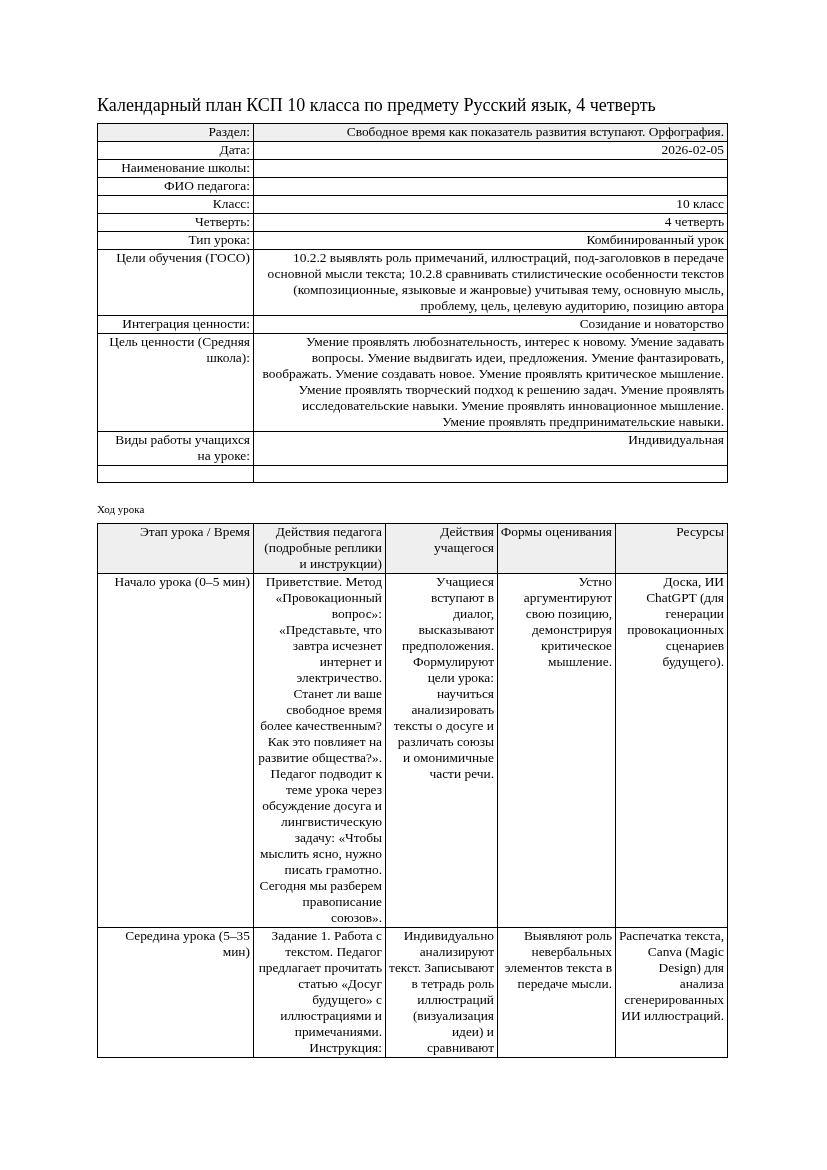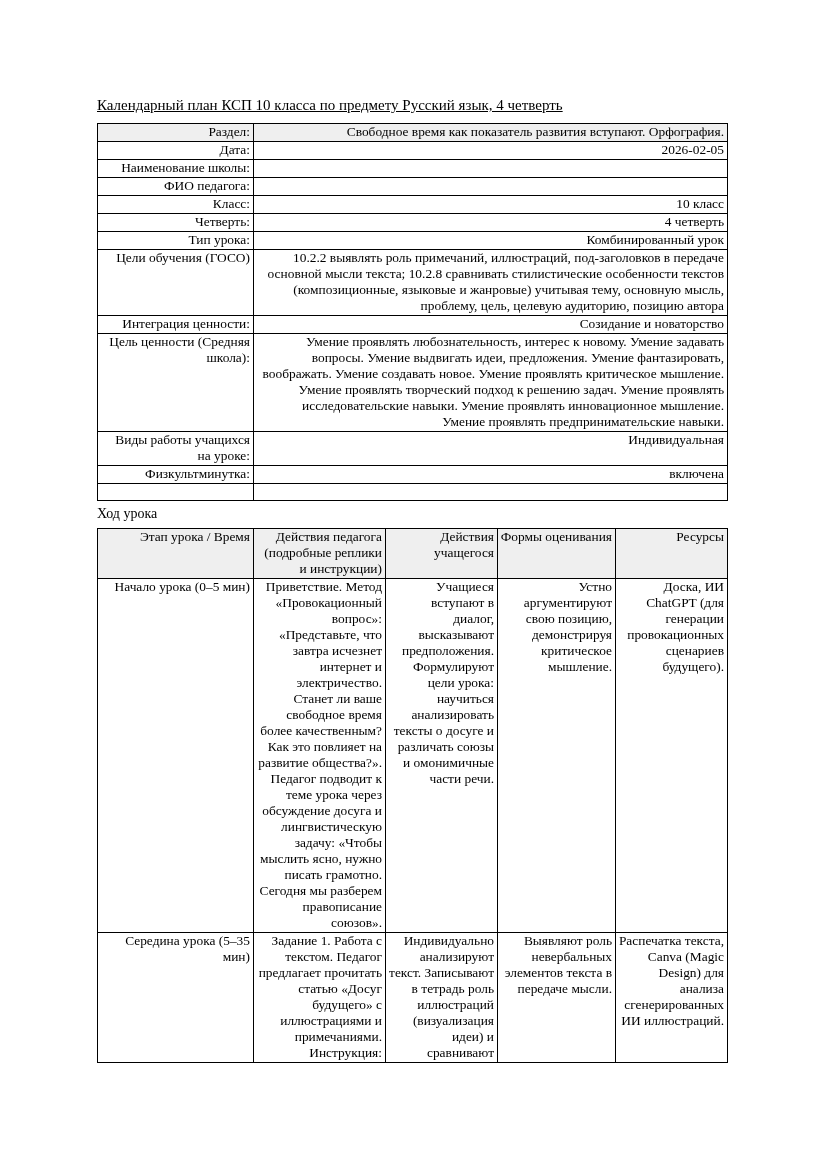--- a/index.html
+++ b/index.html
@@ -15,23 +15,22 @@
     font-size: 13.4px;
     line-height: 16px;
     overflow: hidden;
   }
   .page {
     padding: 97px 0 0 97px;
     width: 630px;
   }
   .doc-title {
     margin: 0 0 10px 0;
-    font-size: 15px;
+    font-size: 18px;
     white-space: nowrap;
-    text-decoration: underline;
   }
   table.tbl {
     border-collapse: collapse;
     table-layout: fixed;
     width: 630px;
   }
   table.tbl td, table.tbl th {
     border: 1px solid var(--border, #000);
     padding: 0 3px 1px 2px;
     vertical-align: top;
@@ -40,22 +39,22 @@
     font-size: 13.4px;
     line-height: 16px;
     height: 15px; 
     overflow: hidden;
     word-wrap: break-word;
   }
   tr.shaded td, table.lesson thead th {
     background: var(--shade, #efefef);
   }
   .section-heading {
-    margin: 5px 0 6px 0;
-    font-size: 14px;
+    margin: 18px 0 6px 0;
+    font-size: 11px;
   }
 </style>
 </head>
 <body>
 
 <div class="page">
 
   <p class="doc-title">Календарный план КСП 10 класса по предмету Русский язык, 4 четверть</p>
 
   <table class="tbl info">
@@ -102,24 +101,20 @@
         </tr>
         <tr>
           <td>Цель ценности (Средняя школа):</td>
           <td>Умение проявлять любознательность, интерес к новому. Умение задавать вопросы. Умение выдвигать идеи, предложения. Умение фантазировать, воображать. Умение создавать новое. Умение проявлять критическое мышление. Умение проявлять творческий подход к решению задач. Умение проявлять исследовательские навыки. Умение проявлять инновационное мышление. Умение проявлять предпринимательские навыки.</td>
         </tr>
         <tr>
           <td>Виды работы учащихся на уроке:</td>
           <td>Индивидуальная</td>
         </tr>
         <tr>
-          <td>Физкультминутка:</td>
-          <td>включена</td>
-        </tr>
-        <tr>
           <td></td>
           <td></td>
         </tr>
       </tbody>
   </table>
 
   <p class="section-heading">Ход урока</p>
 
   <table class="tbl lesson">
     <colgroup>

